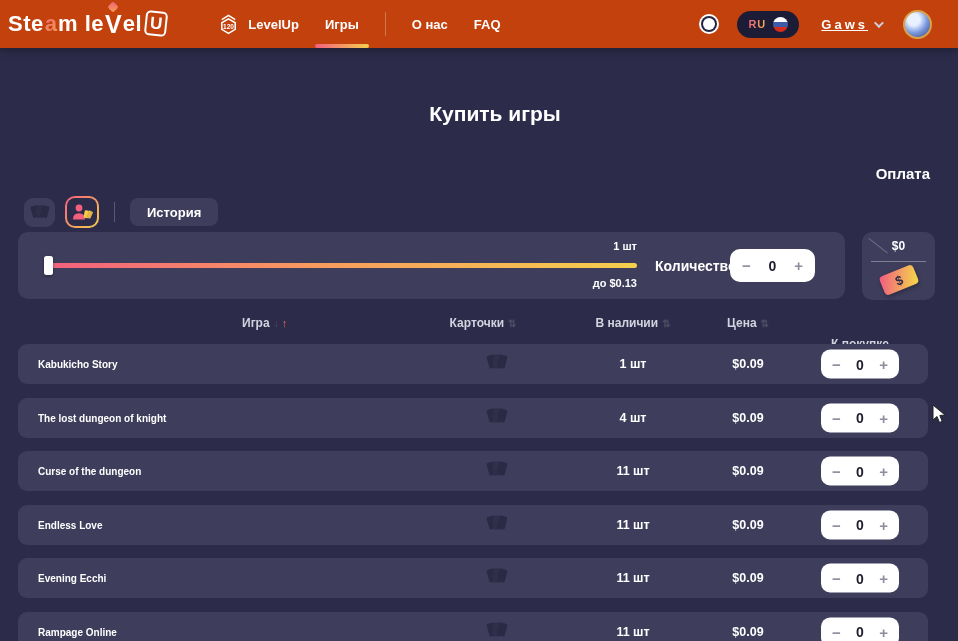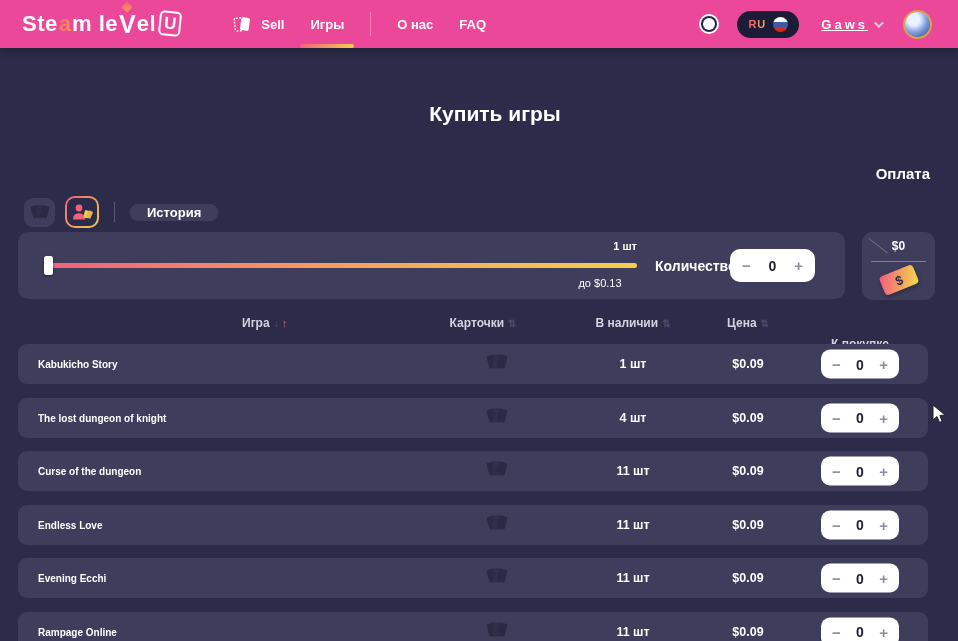--- a/index.html
+++ b/index.html
@@ -1,21 +1,21 @@
 <!DOCTYPE html>
 <html><head>
 <meta charset="utf-8">
 <style>
   html,body{margin:0;padding:0;background:#2c2b49;}
   *{box-sizing:border-box;font-family:"Liberation Sans",sans-serif;}
   .app{position:relative;width:958px;height:641px;background:#2c2b49;overflow:hidden;}
 
   
   .navbar{position:relative;height:48px;display:flex;
-    padding:0 26px 0 22px;background:#ec4899;box-shadow:0 2px 8px rgba(0,0,0,.3);z-index:5;}
+    padding:0 26px 0 8px;background:#c2410c;box-shadow:0 2px 8px rgba(0,0,0,.3);z-index:5;}
   .logo{display:flex;align-items:center;color:#fff;font-size:22px;font-weight:700;cursor:pointer;white-space:nowrap;}
   .logo .piece{letter-spacing:.5px;}
   .logo-a{background:linear-gradient(135deg,#f2607e,#f4a04d);-webkit-background-clip:text;background-clip:text;color:transparent;padding:0 1px;}
   .logo-v{position:relative;display:inline-block;margin:0 1px;font-size:25px;font-weight:800;}
   .logo-v .diamond{position:absolute;top:-7px;left:50%;width:8px;height:8px;border-radius:2px;
     background:linear-gradient(135deg,#f2607e,#f4a04d);transform:translateX(-50%) rotate(45deg);}
   .logo-u{display:inline-block;border:2px solid #fff;border-radius:5px;padding:0 3px;margin-left:3px;
     font-size:17px;font-weight:800;transform:rotate(6deg);line-height:1.25;}
   .nav-center{display:flex;align-items:center;height:100%;margin-left:50px;gap:26px;}
   .nav-item{position:relative;display:flex;align-items:center;gap:8px;height:100%;
@@ -45,33 +45,33 @@
   .payment-heading{position:absolute;top:165px;right:28px;color:#fff;font-size:15px;font-weight:600;}
 
   
   .controls-row{position:absolute;top:196px;left:24px;display:flex;align-items:center;gap:10px;}
   .tgl{width:31px;height:29px;border-radius:9px;background:#3e3d5c;display:flex;align-items:center;
     justify-content:center;cursor:pointer;}
   .tgl-grad{padding:2px;border-radius:10px;background:linear-gradient(135deg,#f2607e,#f4cf4d);cursor:pointer;}
   .tgl-grad .inner{width:30px;height:28px;border-radius:8px;background:#2c2b49;display:flex;
     align-items:center;justify-content:center;}
   .ctl-divider{width:1px;height:20px;background:rgba(255,255,255,.22);margin:0 5px;}
-  .history-btn{height:17px;padding:0 17px;border:none;border-radius:8px;background:#3e3d5c;
+  .history-btn{height:28px;padding:0 17px;border:none;border-radius:8px;background:#3e3d5c;
     color:#fff;font-size:13px;font-weight:600;cursor:pointer;}
 
   
   .slider-panel{position:absolute;left:18px;top:232px;width:827px;height:67px;border-radius:10px;background:#3e3d5c;}
   .track{position:absolute;left:30px;top:31px;width:589px;height:5px;border-radius:3px;
     background:linear-gradient(90deg,#f2607e 0%,#f89a5e 45%,#f4cf4d 100%);cursor:pointer;}
   .handle{position:absolute;left:26px;top:24px;width:9px;height:19px;border-radius:2.5px;background:#fff;
     cursor:grab;box-shadow:0 1px 3px rgba(0,0,0,.4);}
   .slider-max{position:absolute;left:555px;top:8px;width:64px;text-align:right;
     color:#fff;font-size:11px;font-weight:700;}
-  .slider-limit{position:absolute;left:545px;top:45px;width:74px;text-align:center;
-    color:#fff;font-size:11px;font-weight:400;}
+  .slider-limit{position:absolute;left:545px;top:45px;width:74px;text-align:right;
+    color:#fff;font-size:11px;font-weight:700;}
   .qty-label{position:absolute;left:637px;top:0;height:67px;display:flex;align-items:center;
     color:#fff;font-size:14px;font-weight:600;}
   .stepper{display:flex;align-items:center;justify-content:space-between;background:#fff;border-radius:10px;}
   .stepper-main{position:absolute;left:712px;top:17px;width:85px;height:33px;padding:0 12px;}
   .step-btn{color:#8d8d9e;font-size:15px;font-weight:700;cursor:pointer;line-height:1;background:none;border:none;padding:0;}
   .step-val{color:#1d1d2e;font-size:14px;font-weight:700;}
 
   
   .pay-panel{position:absolute;left:862px;top:232px;width:73px;height:68px;border-radius:10px;
     background:#3e3d5c;cursor:pointer;}
@@ -119,25 +119,26 @@
       <span class="piece">Ste</span>
         <span class="logo-a">a</span>
         <span class="piece">m le</span>
         <span class="logo-v"><span class="diamond"></span><span>V</span></span>
         <span class="piece">el</span>
         <span class="logo-u">U</span>
     </div>
 
     <div class="nav-center">
       <div class="nav-item">
-        <svg width="22" height="22" viewBox="0 0 24 24">
-          <rect x="10.5" y="5" width="9.5" height="14" rx="2" fill="#fff" transform="rotate(8 15 12)"></rect>
-          <rect x="4" y="5.5" width="9.5" height="14" rx="2" fill="none" stroke="#fff" stroke-width="1.5" stroke-dasharray="2 1.6" transform="rotate(-6 8 12)"></rect>
+        <svg width="23" height="23" viewBox="0 0 24 24">
+          <path d="M5 7 L12 2.5 L19 7" fill="none" stroke="#fff" stroke-width="1.6"></path>
+          <path d="M12 6.2 L19 10.2 V17 L12 21.2 L5 17 V10.2 Z" fill="none" stroke="#fff" stroke-width="1.6"></path>
+          <text x="12" y="16.2" text-anchor="middle" font-size="6.8" font-weight="bold" fill="#fff">120</text>
         </svg>
-        <span>Sell</span>
+        <span>LevelUp</span>
       </div>
       <div class="nav-item active">
         <span>Игры</span>
       </div>
       <div class="nav-divider"></div>
       <div class="nav-item">
         <span>О нас</span>
       </div>
       <div class="nav-item">
         <span>FAQ</span>

